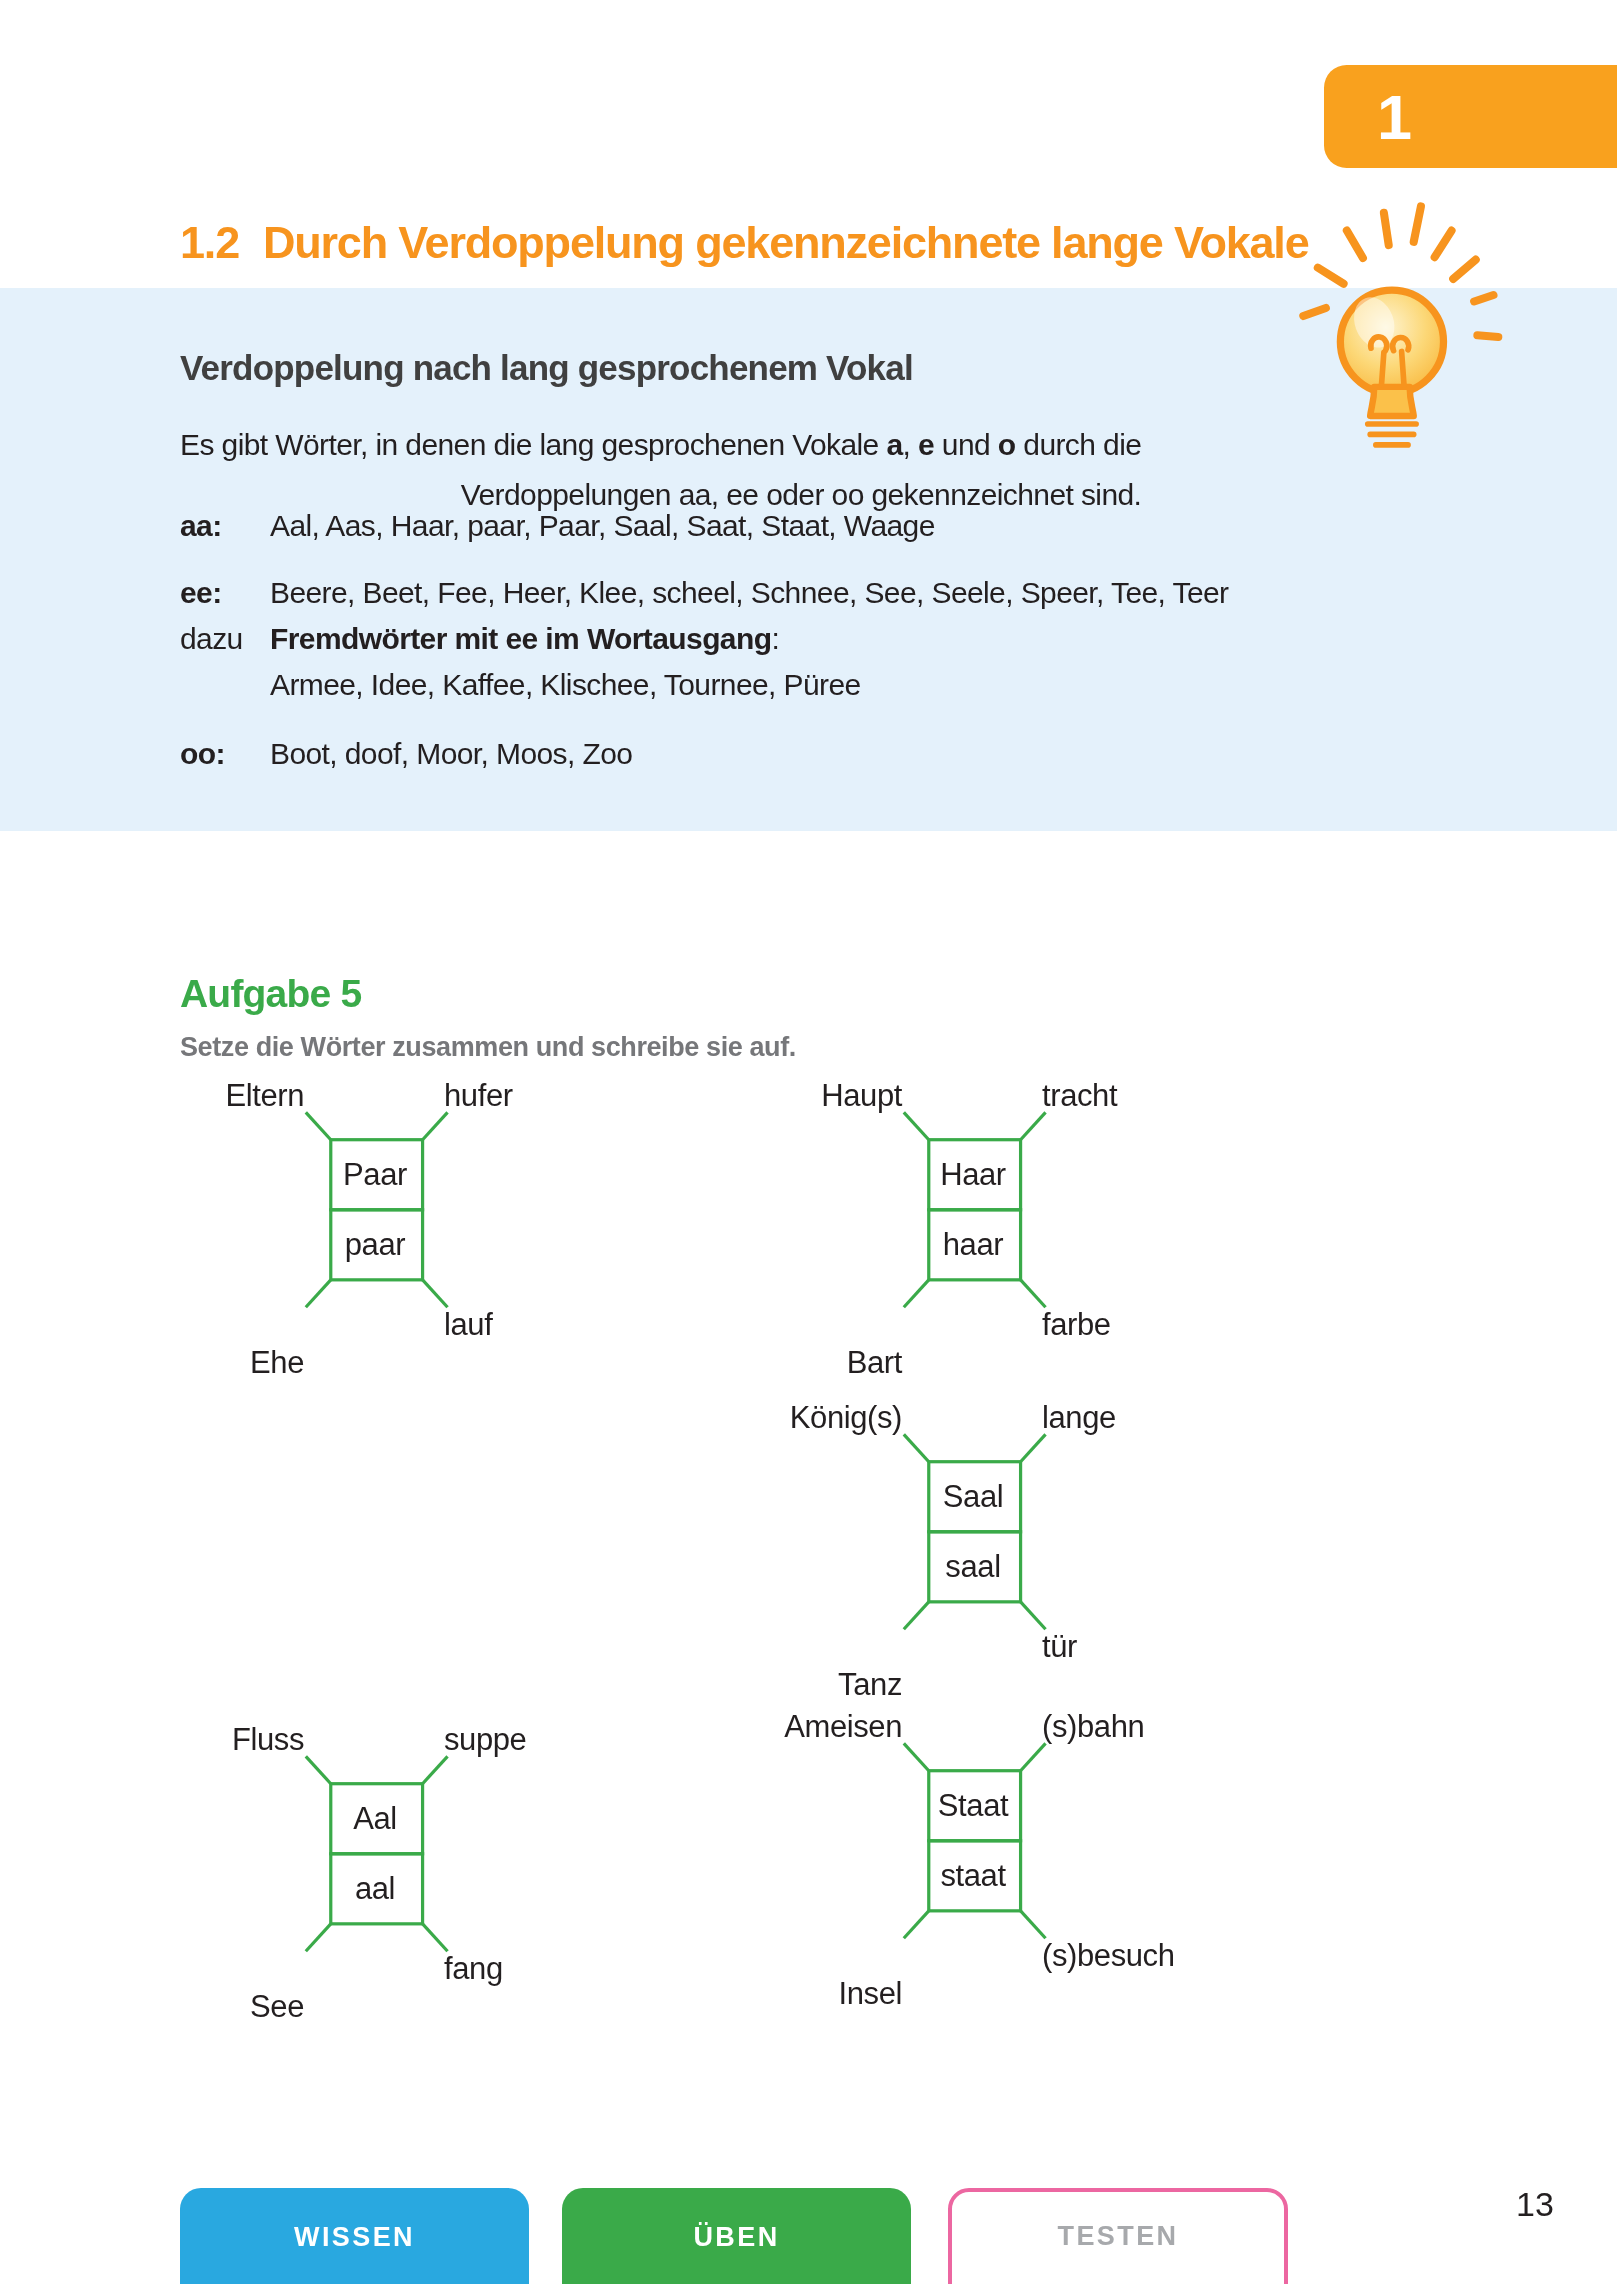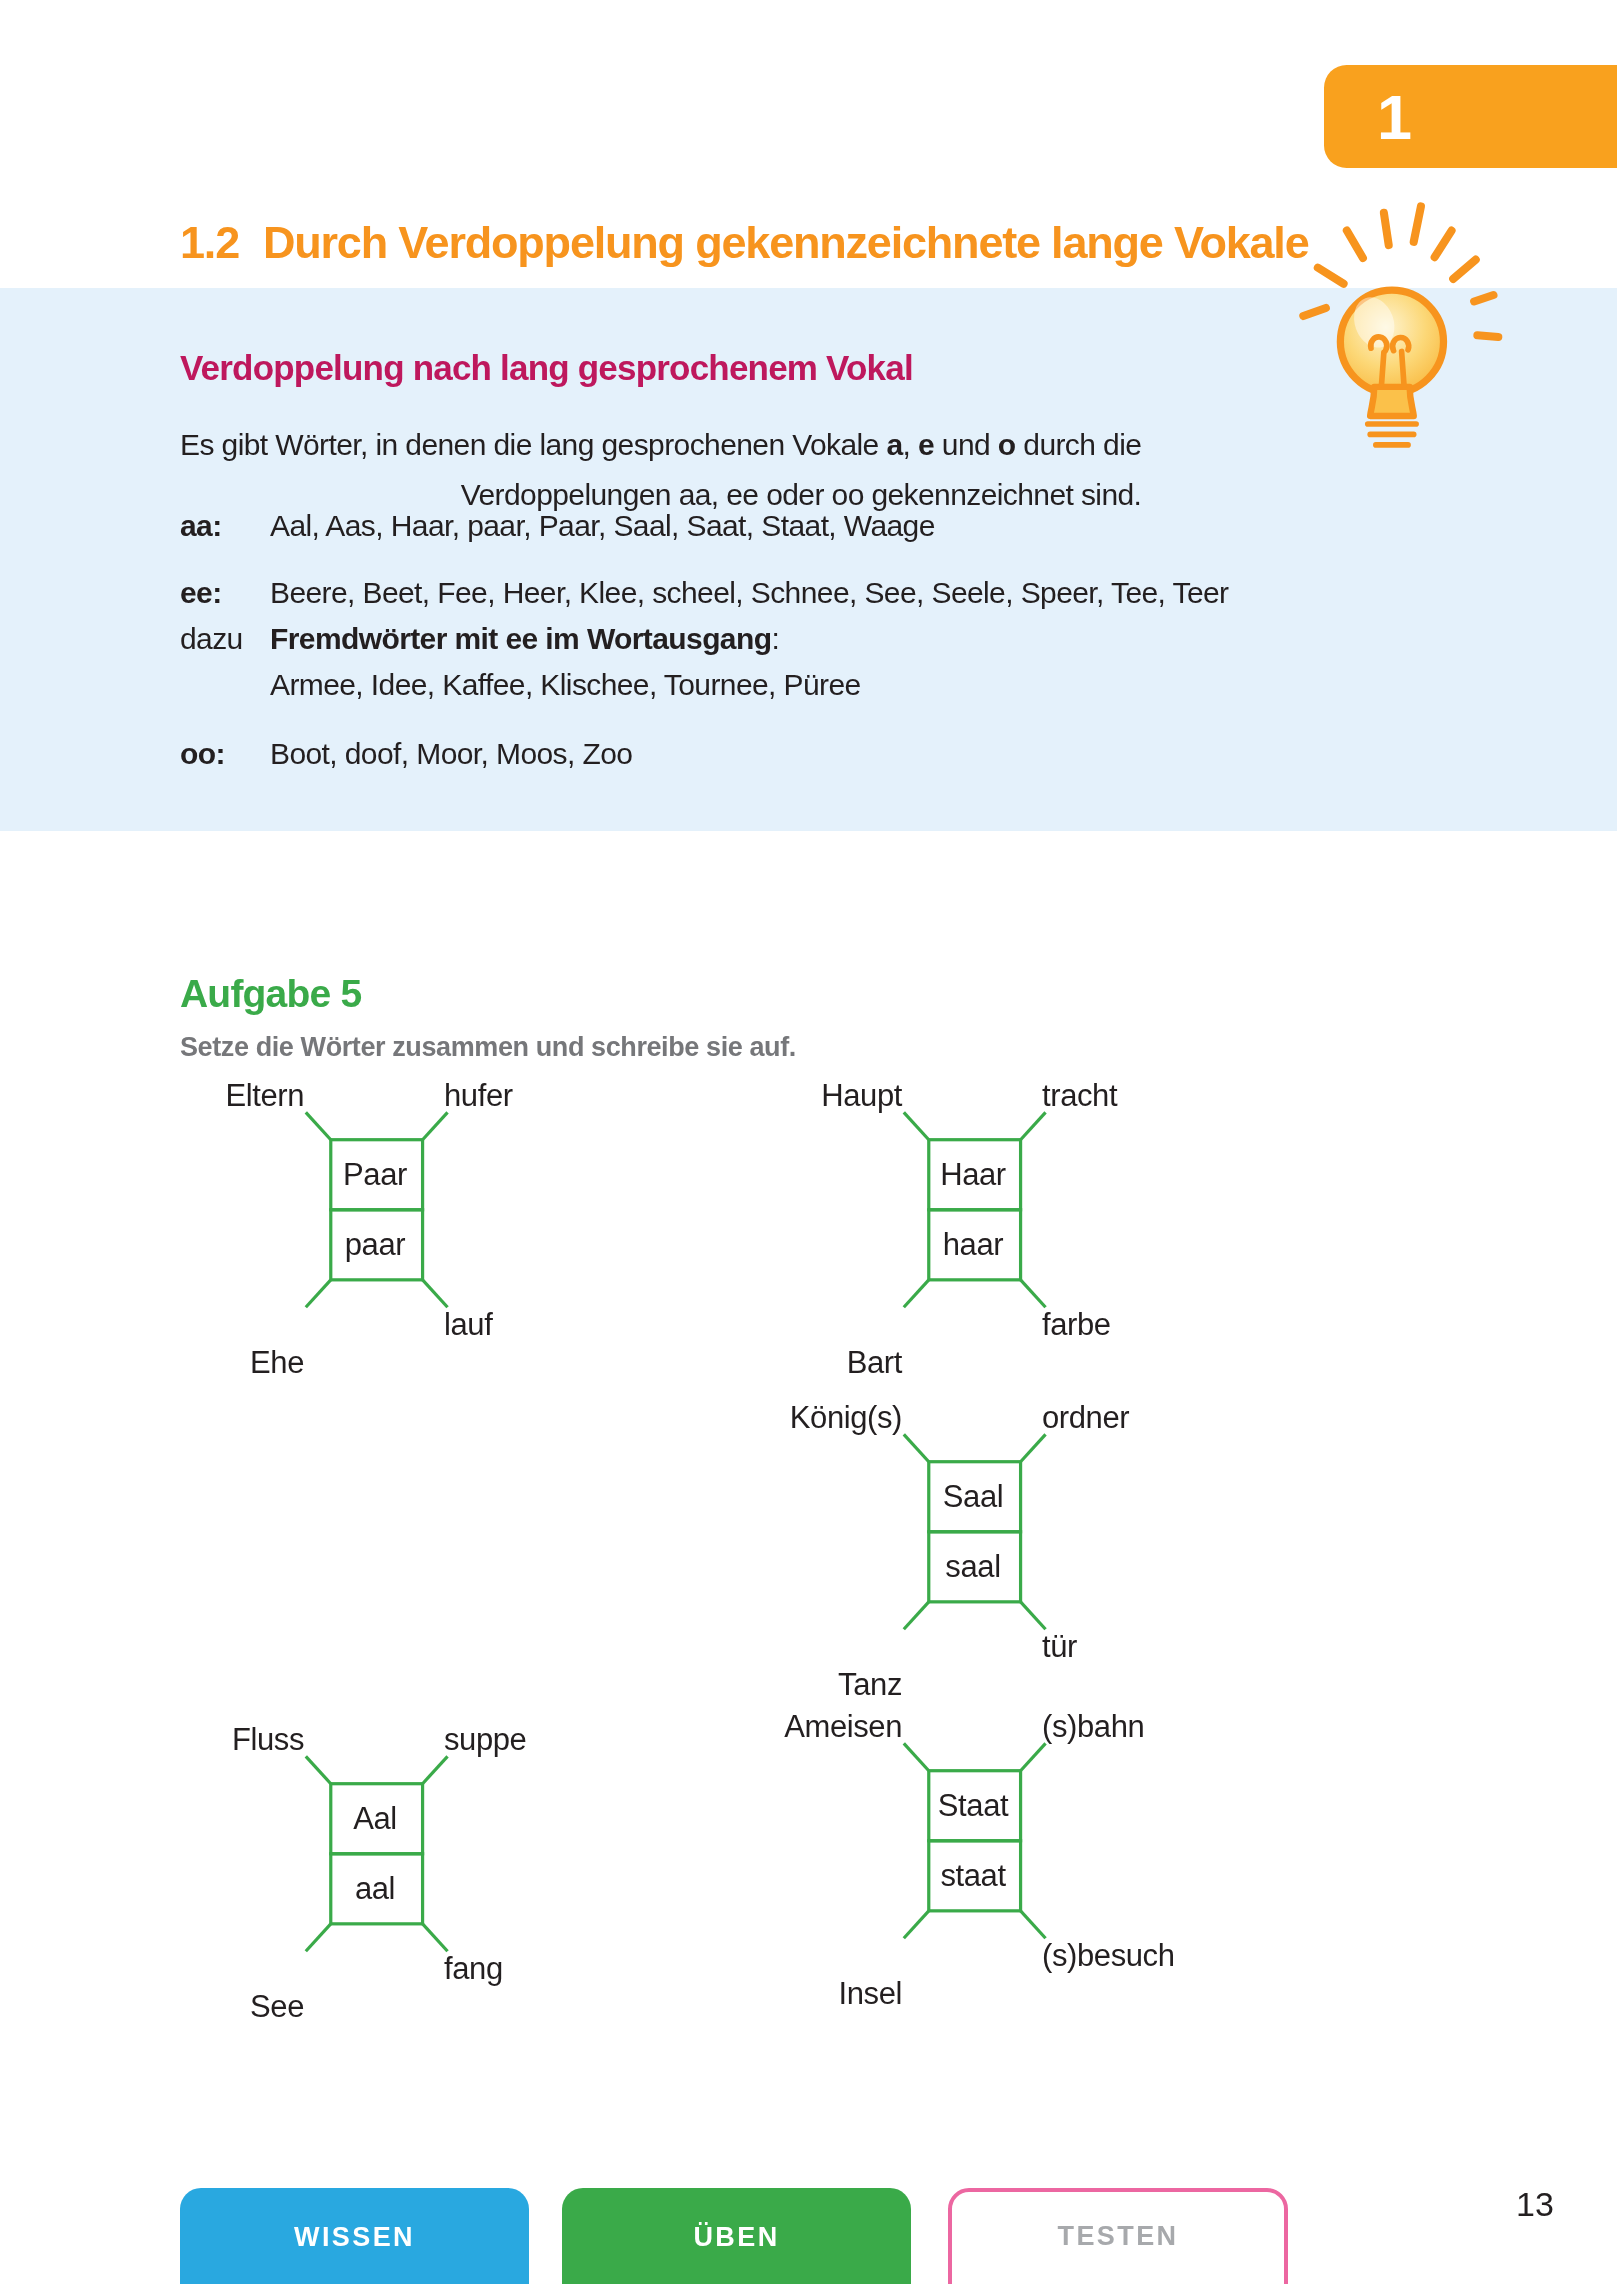--- a/index.html
+++ b/index.html
@@ -11,21 +11,21 @@
         border-radius:22.6px 0 0 22.6px;color:#ffffff;font-size:63px;font-weight:bold;
         display:flex;align-items:center;padding-left:53px;box-sizing:border-box;}
 
   
   .title{position:absolute;left:180px;top:187px;font-size:45px;font-weight:bold;color:#F7941E;
         letter-spacing:-1.2px;white-space:nowrap;}
   .title .num{margin-right:24px;}
 
   
   .info-box{position:absolute;left:0;top:288px;width:1618px;height:543px;background:#E4F1FB;}
-  .info-heading{position:absolute;left:180px;top:31px;font-size:35px;font-weight:bold;color:#be185d;
+  .info-heading{position:absolute;left:180px;top:31px;font-size:35px;font-weight:bold;color:#404040;
         letter-spacing:-0.8px;white-space:nowrap;}
   .info-intro{position:absolute;left:180px;top:102px;font-size:30px;line-height:50px;letter-spacing:-0.6px;text-align:right;}
   .vrow{position:absolute;left:180px;font-size:30px;letter-spacing:-0.6px;white-space:nowrap;}
   .vrow .lbl{display:inline-block;width:90px;}
   .r1{top:221px}.r2{top:288px}.r3{top:334px}.r4{top:380px}.r5{top:449px}
   .bold{font-weight:bold;}
 
   
   .bulb{position:absolute;left:1271px;top:179px;z-index:5;}
 
@@ -176,21 +176,21 @@
       <g stroke="#3AAA49" stroke-width="4" fill="none">
         <rect x="181" y="79" width="114" height="87"></rect>
         <rect x="181" y="166" width="114" height="87"></rect>
         <line x1="181" y1="79" x2="150" y2="45"></line>
         <line x1="295" y1="79" x2="326" y2="45"></line>
         <line x1="181" y1="253" x2="150" y2="287"></line>
         <line x1="295" y1="253" x2="326" y2="287"></line>
       </g>
     </svg>
     <span class="w tl">König(s)</span>
-    <span class="w tr">ordner</span>
+    <span class="w tr">lange</span>
     <span class="core upper">Saal</span>
     <span class="core lower">saal</span>
     <span class="w bl">Tanz</span>
     <span class="w br">tür</span>
   </div>
 
   <div class="diagram d5">
     <svg width="451" height="274" viewBox="0 0 560 340">
       <g stroke="#3AAA49" stroke-width="4" fill="none">
         <rect x="181" y="79" width="114" height="87"></rect>

